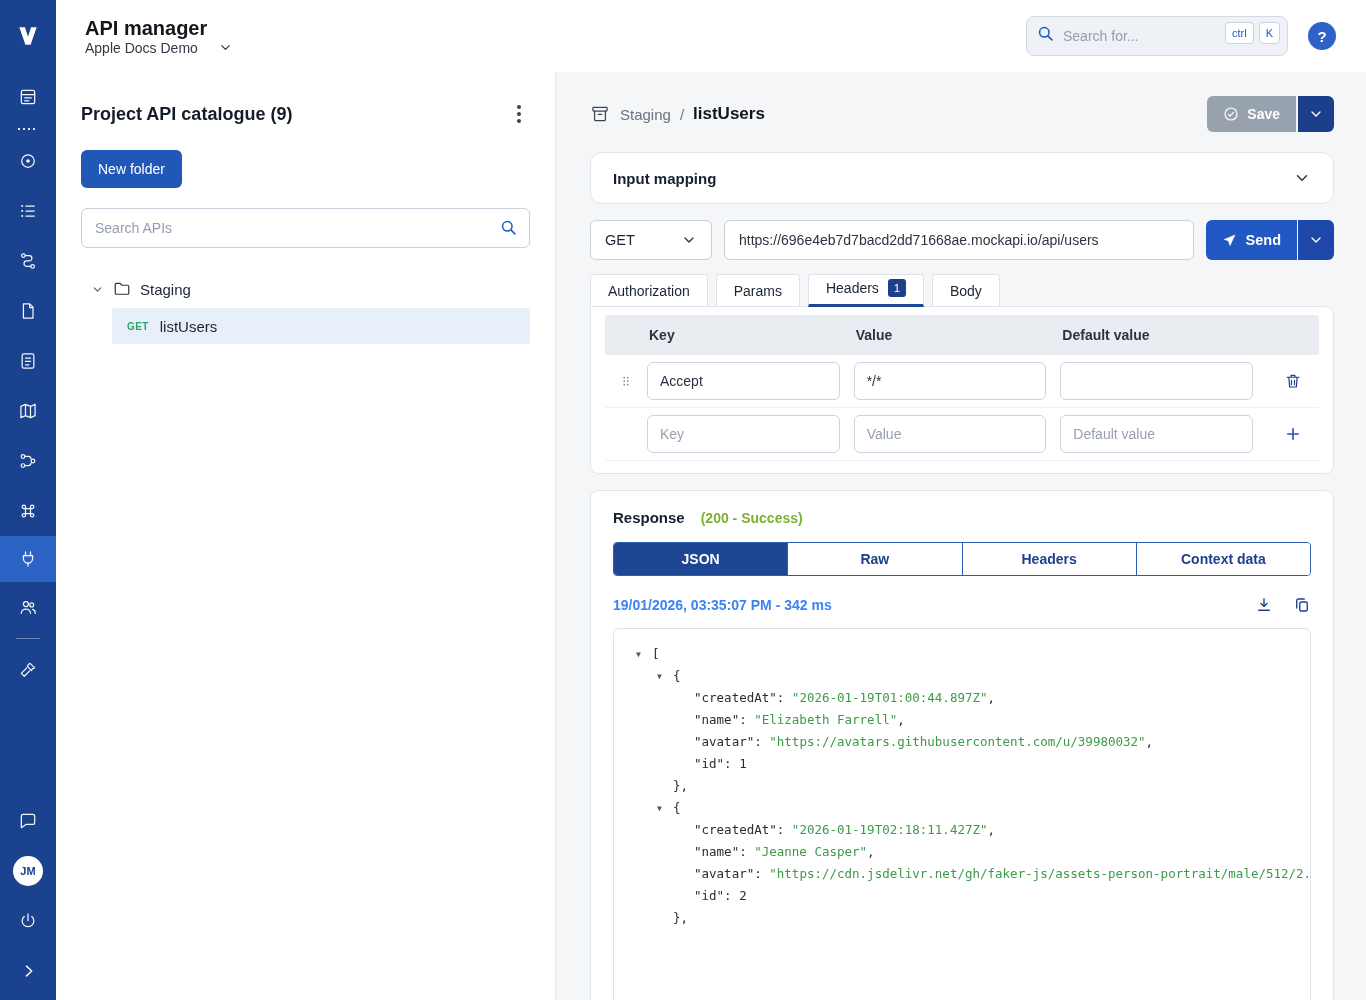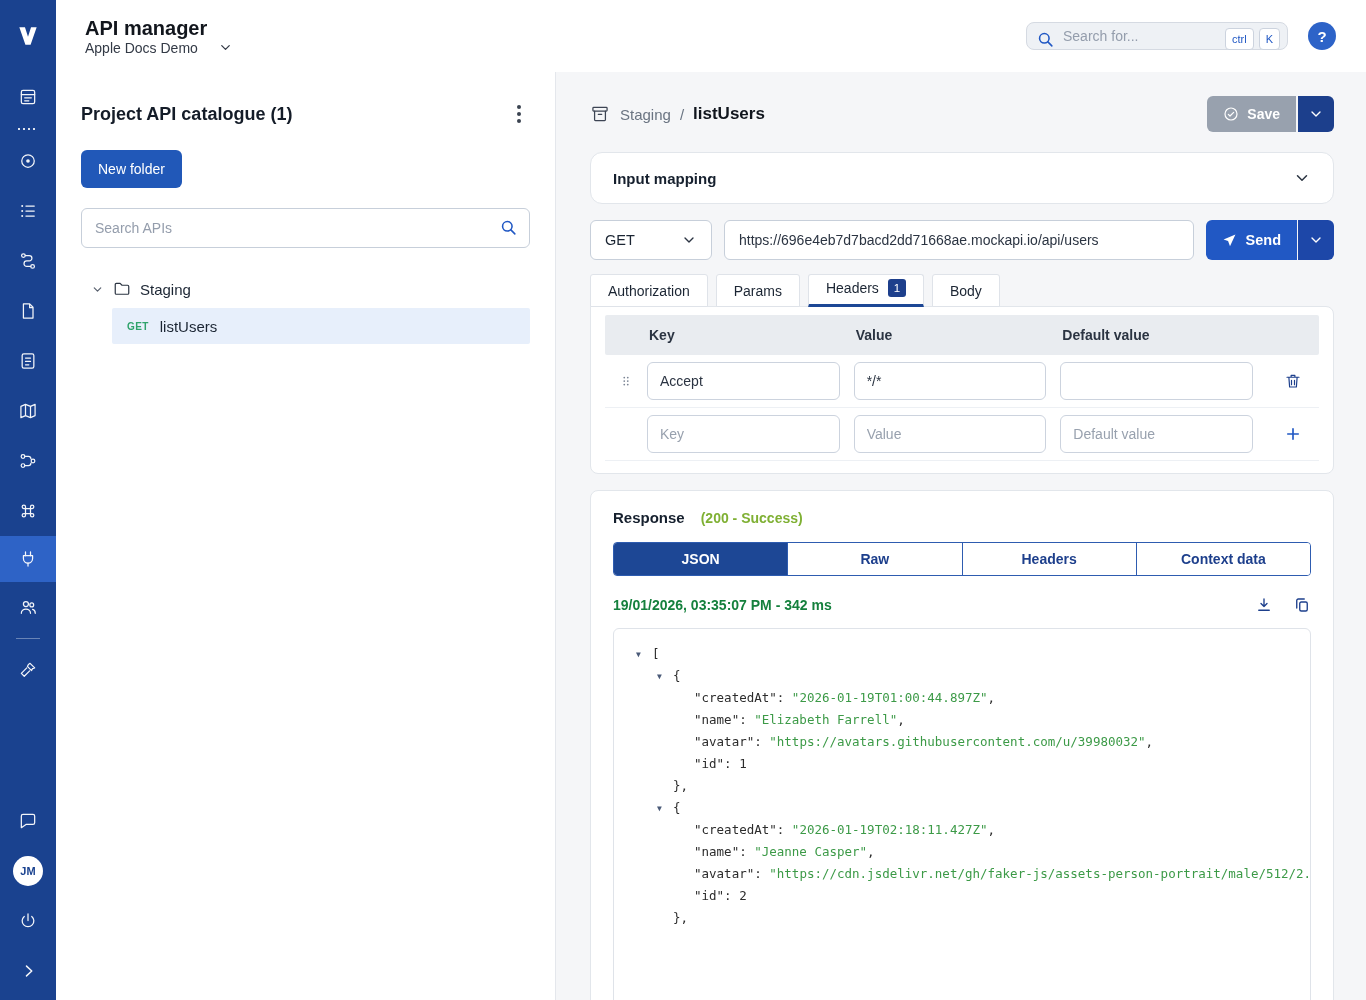--- a/index.html
+++ b/index.html
@@ -18,21 +18,21 @@
 .nav-dashes { width:20px; height:2px; background:repeating-linear-gradient(90deg,rgba(255,255,255,.85) 0 2px, transparent 2px 5px); }
 .nav-divider { width:24px; height:1px; background:rgba(255,255,255,.35); margin:6px 0; }
 .sidebar-bottom { position:absolute; bottom:4px; left:0; width:56px; display:flex; flex-direction:column; align-items:center; }
 .avatar { width:30px; height:30px; border-radius:50%; background:#ffffff; color:#1a428f; font-size:11px; font-weight:700; display:flex; align-items:center; justify-content:center; }
 
 
 .topbar { position:absolute; left:56px; top:0; width:1310px; height:72px; background:#fff; display:flex; align-items:center; padding:0 30px 0 29px; z-index:5; }
 .app-title { font-size:20px; font-weight:700; color:#12161d; }
 .workspace-picker { display:flex; align-items:center; gap:20px; font-size:14px; color:#333a46; cursor:pointer;justify-content:flex-end; }
 .topbar-right { margin-left:auto; display:flex; align-items:center; gap:20px; }
-.global-search { position:relative; width:262px; height:28px; }
+.global-search { position:relative; width:262px; height:40px; }
 .global-search input { width:100%; height:100%; border:1px solid #d5dae2; background:#eef1f5; border-radius:8px; padding:0 72px 0 36px; font-size:14px; color:#333; }
 .global-search input::placeholder { color:#949dac; }
 .gs-icon { position:absolute; left:10px; top:8px; }
 .keycaps { position:absolute; right:8px; top:6px; display:flex; gap:5px; }
 .keycap { background:#fff; border:1px solid #ccd3de; border-radius:4px; font-size:11px; color:#2158c4; padding:4px 6px; min-width:16px; text-align:center; }
 .help-btn { width:28px; height:28px; border-radius:50%; background:#2d63c8; color:#fff; font-size:15px; font-weight:700; display:flex; align-items:center; justify-content:center; cursor:pointer; border:none; }
 
 
 .catalogue { position:absolute; left:56px; top:72px; width:500px; height:928px; background:#fff; border-right:1px solid #e4e7ec; padding:28px 25px 0 25px; z-index:4; }
 .cat-head { display:flex; align-items:center; justify-content:space-between; }
@@ -88,21 +88,21 @@
 
 .response-card { background:#fff; border:1px solid #e2e6eb; border-radius:8px; margin-top:16px; padding:18px 22px; height:640px; }
 .resp-head { display:flex; align-items:center; gap:16px; }
 .resp-title { font-size:15px; font-weight:700; color:#16202e; }
 .resp-status { font-size:14px; font-weight:700; color:#7fb033; }
 .segmented { margin-top:16px; display:flex; border:1px solid #2e5cb0; border-radius:4px; overflow:hidden; height:34px; }
 .seg { flex:1; display:flex; align-items:center; justify-content:center; font-size:14px; font-weight:600; color:#1d3f8c; background:#fff; cursor:pointer; border:none; border-right:1px solid #2e5cb0; }
 .seg:last-child { border-right:none; }
 .seg.active { background:#1d4795; color:#fff; }
 .meta-row { margin-top:20px; display:flex; align-items:center; justify-content:space-between; }
-.meta { font-size:14px; font-weight:700; color:#15803d; }
+.meta { font-size:14px; font-weight:700; color:#3b82f6; }
 .meta-icons { display:flex; gap:20px; }
 .meta-icons .icon-btn { width:auto; }
 .json-box { margin-top:14px; border:1px solid #dfe3e9; border-radius:6px; padding:14px 10px; font-family:"DejaVu Sans Mono",monospace; font-size:12.5px; line-height:21px; color:#2c2c2c; height:500px; overflow:hidden; }
 .json-line { white-space:pre; }
 .caret { display:inline-block; width:16px; font-size:8px; color:#4a5a78; vertical-align:1px; cursor:pointer; }
 .t-s { color:#3c9a47; }
 .t-k, .t-p, .t-n { color:#2c2c2c; }
 </style>
 </head>
 <body>
@@ -243,21 +243,21 @@
         <span class="keycap">ctrl</span>
         <span class="keycap">K</span>
       </div>
     </div>
     <button class="help-btn">?</button>
   </div>
 </header>
 
 <section class="catalogue">
   <div class="cat-head">
-    <h2 class="cat-title">Project API catalogue (1)</h2>
+    <h2 class="cat-title">Project API catalogue (9)</h2>
     <button class="kebab" aria-label="menu">
         <i></i>
         <i></i>
         <i></i>
       </button>
   </div>
   <button class="btn-primary">New folder</button>
   <div class="api-search">
     <input type="text" placeholder="Search APIs" style="">
     <svg class="as-icon" width="19" height="19" viewBox="0 0 24 24" fill="none" stroke="#2158c4" stroke-width="2" stroke-linecap="round">

